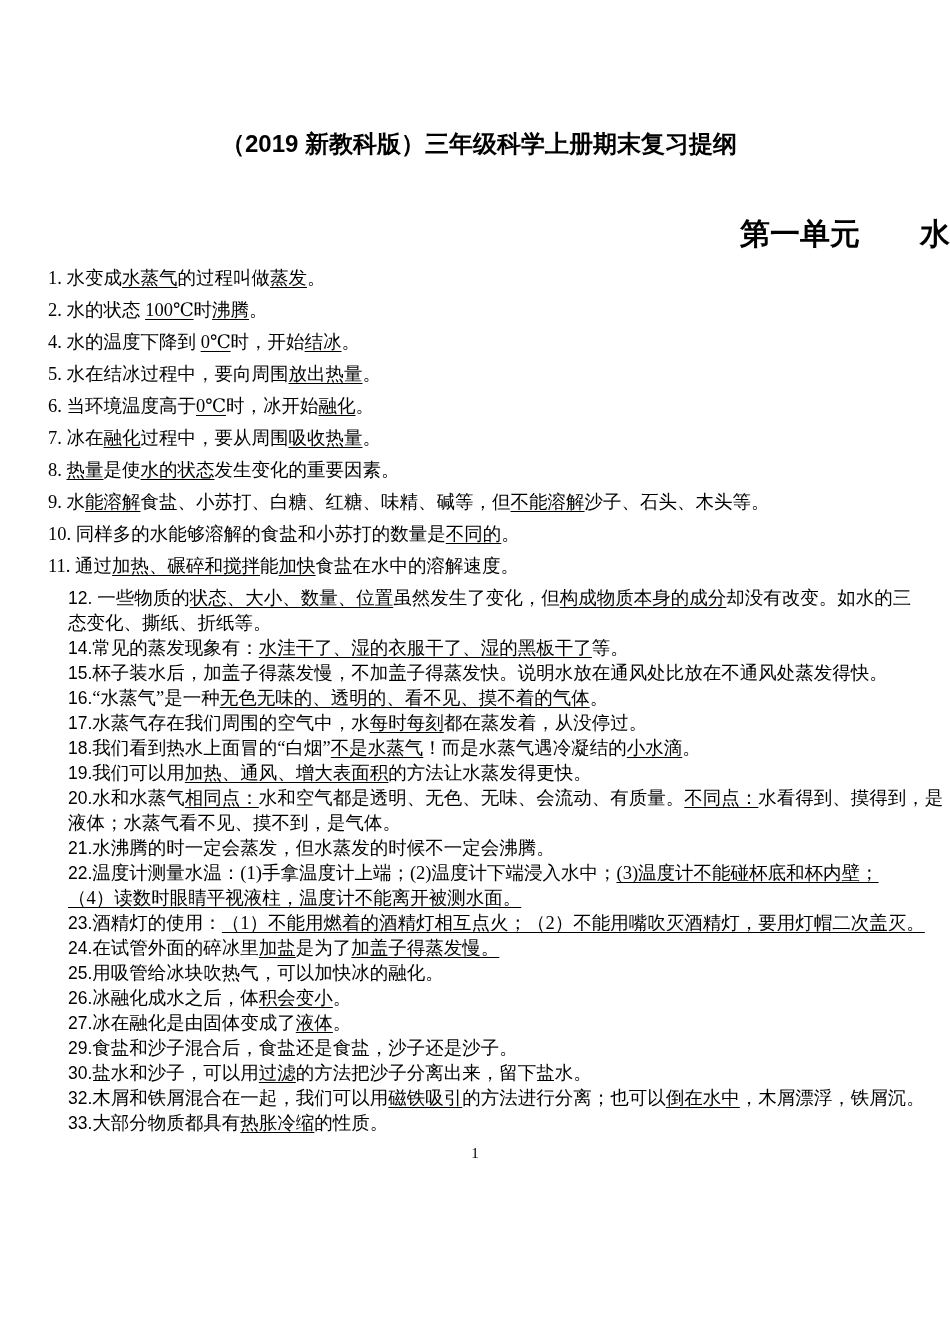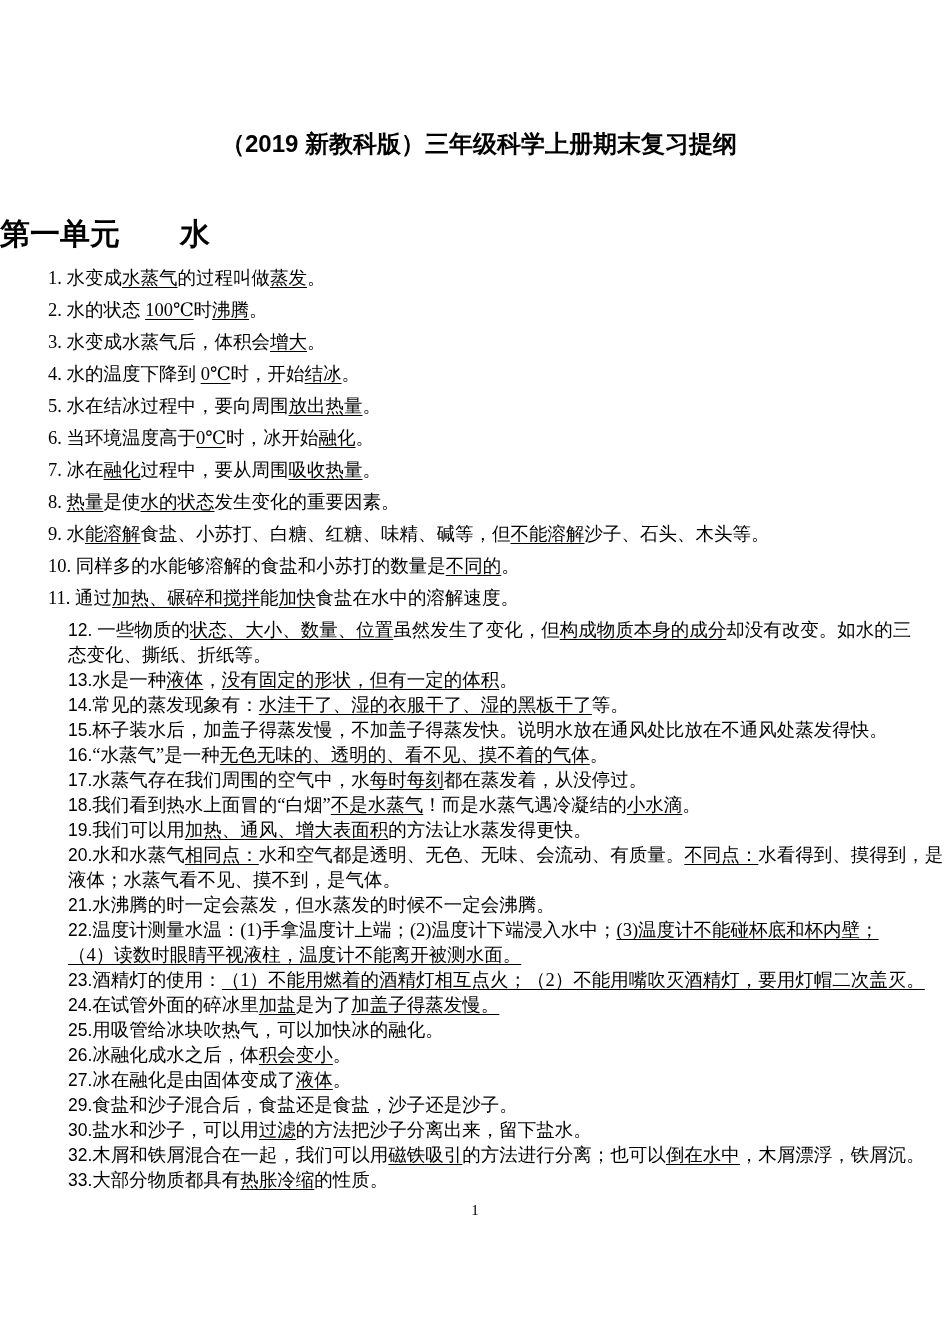--- a/index.html
+++ b/index.html
@@ -24,21 +24,21 @@
     margin: 0;
     text-align: center;
     font-family: "Liberation Sans", "DejaVu Sans", sans-serif;
     font-weight: bold;
     font-size: 24px;
     line-height: 28px;
     padding-left: 8px;
   }
   .section-heading {
     margin: 57px 0 0 0;
-    text-align: left;
+    text-align: right;
     font-weight: bold;
     font-size: 30px;
     line-height: 37px;
   }
   .item-list {
     margin-top: 14px;
     padding-left: 48px;
   }
   .item {
     font-size: 18.5px;
@@ -71,31 +71,29 @@
 </style>
 </head>
 <body>
 
 <div class="page">
   <h1 class="doc-title">（2019 新教科版）三年级科学上册期末复习提纲</h1>
   <h2 class="section-heading">第一单元　　水</h2>
   <div class="item-list">
       <div class="item loose"><span class="num">1. </span><span>水变成</span><span class="u">水蒸气</span><span>的过程叫做</span><span class="u">蒸发</span><span>。</span></div>
       <div class="item loose"><span class="num">2. </span><span>水的状态 </span><span class="u">100℃</span><span>时</span><span class="u">沸腾</span><span>。</span></div>
-      <div class="item loose"><span class="num">3. </span><span>水变成水蒸气后，体积会</span><span class="u">增大</span><span>。</span></div>
       <div class="item loose"><span class="num">4. </span><span>水的温度下降到 </span><span class="u">0℃</span><span>时，开始</span><span class="u">结冰</span><span>。</span></div>
       <div class="item loose"><span class="num">5. </span><span>水在结冰过程中，要向周围</span><span class="u">放出热量</span><span>。</span></div>
       <div class="item loose"><span class="num">6. </span><span>当环境温度高于</span><span class="u">0℃</span><span>时，冰开始</span><span class="u">融化</span><span>。</span></div>
       <div class="item loose"><span class="num">7. </span><span>冰在</span><span class="u">融化</span><span>过程中，要从周围</span><span class="u">吸收热量</span><span>。</span></div>
       <div class="item loose"><span class="num">8. </span><span class="u">热量</span><span>是使</span><span class="u">水的状态</span><span>发生变化的重要因素。</span></div>
       <div class="item loose"><span class="num">9. </span><span>水</span><span class="u">能溶解</span><span>食盐、小苏打、白糖、红糖、味精、碱等，但</span><span class="u">不能溶解</span><span>沙子、石头、木头等。</span></div>
       <div class="item loose"><span class="num">10. </span><span>同样多的水能够溶解的食盐和小苏打的数量是</span><span class="u">不同的</span><span>。</span></div>
       <div class="item loose"><span class="num">11. </span><span>通过</span><span class="u">加热、碾碎和搅拌</span><span>能</span><span class="u">加快</span><span>食盐在水中的溶解速度。</span></div>
       <div class="item tight"><span class="num">12. </span><span>一些物质的</span><span class="u">状态、大小、数量、位置</span><span>虽然发生了变化，但</span><span class="u">构成物质本身的成分</span><span>却没有改变。如水的三</span><br><span>态变化、撕纸、折纸等。</span></div>
-      <div class="item tight"><span class="num">13.</span><span>水是一种</span><span class="u">液体</span><span>，</span><span class="u">没有固定的形状，但有一定的体积</span><span>。</span></div>
       <div class="item tight"><span class="num">14.</span><span>常见的蒸发现象有：</span><span class="u">水洼干了、湿的衣服干了、湿的黑板干了</span><span>等。</span></div>
       <div class="item tight"><span class="num">15.</span><span>杯子装水后，加盖子得蒸发慢，不加盖子得蒸发快。说明水放在通风处比放在不通风处蒸发得快。</span></div>
       <div class="item tight"><span class="num">16.</span><span>“水蒸气”是一种</span><span class="u">无色无味的、透明的、看不见、摸不着的气体</span><span>。</span></div>
       <div class="item tight"><span class="num">17.</span><span>水蒸气存在我们周围的空气中，水</span><span class="u">每时每刻</span><span>都在蒸发着，从没停过。</span></div>
       <div class="item tight"><span class="num">18.</span><span>我们看到热水上面冒的“白烟”</span><span class="u">不是水蒸气</span><span>！而是水蒸气遇冷凝结的</span><span class="u">小水滴</span><span>。</span></div>
       <div class="item tight"><span class="num">19.</span><span>我们可以用</span><span class="u">加热、通风、增大表面积</span><span>的方法让水蒸发得更快。</span></div>
       <div class="item tight"><span class="num">20.</span><span>水和水蒸气</span><span class="u">相同点：</span><span>水和空气都是透明、无色、无味、会流动、有质量。</span><span class="u">不同点：</span><span>水看得到、摸得到，是</span><br><span>液体；水蒸气看不见、摸不到，是气体。</span></div>
       <div class="item tight"><span class="num">21.</span><span>水沸腾的时一定会蒸发，但水蒸发的时候不一定会沸腾。</span></div>
       <div class="item tight"><span class="num">22.</span><span>温度计测量水温：(1)手拿温度计上端；(2)温度计下端浸入水中；</span><span class="u">(3)温度计不能碰杯底和杯内壁；</span><br><span class="u">（4）读数时眼睛平视液柱，温度计不能离开被测水面。</span></div>
       <div class="item tight"><span class="num">23.</span><span>酒精灯的使用：</span><span class="u">（1）不能用燃着的酒精灯相互点火；（2）不能用嘴吹灭酒精灯，要用灯帽二次盖灭。</span></div>

